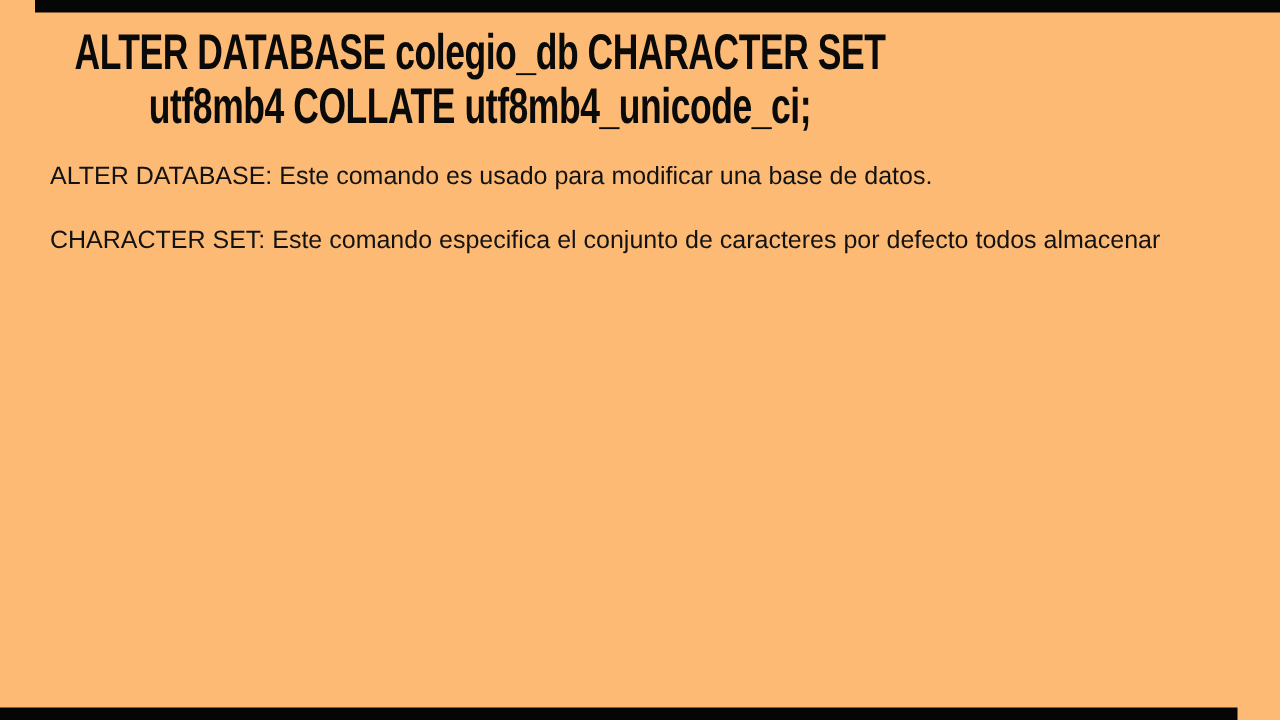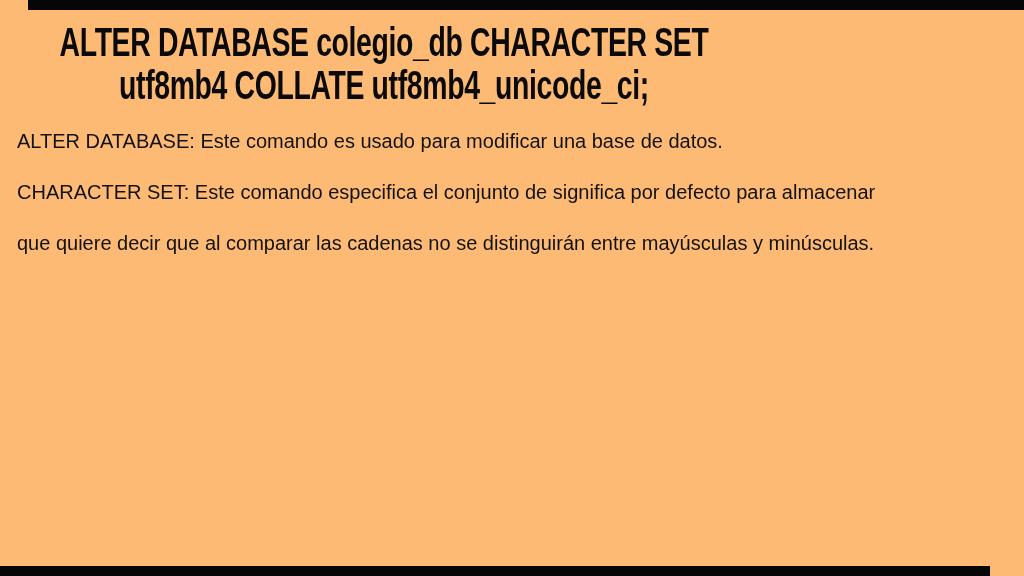--- a/index.html
+++ b/index.html
@@ -39,21 +39,21 @@
     font-weight: bold;
     font-size: 40px;
     line-height: 44px;
     letter-spacing: -0.5px;
     color: #0a0a0a;
   }
   .title-line-1 { top: 20px; }
   .title-line-2 { top: 63px; }
   .body-text {
     position: absolute;
-    left: 17px;
+    left: 40px;
     top: 127px;
     width: 970px;
     color: #121212;
     font-size: 20px;
     line-height: 28px;
   }
   .para {
     margin: 0 0 23px 0;
   }
   .tline {
@@ -67,21 +67,20 @@
   <div class="bar bar-top" style="background: rgb(6, 6, 6);"></div>
 
   <div class="title-line title-line-1" style="color: rgb(10, 10, 10);">ALTER DATABASE colegio_db CHARACTER SET</div>
   <div class="title-line title-line-2" style="color: rgb(10, 10, 10);">utf8mb4 COLLATE utf8mb4_unicode_ci;</div>
 
   <div class="body-text" style="color: rgb(18, 18, 18);">
       <div class="para">
         <div class="tline">ALTER DATABASE: Este comando es usado para modificar una base de datos.</div>
       </div>
       <div class="para">
-        <div class="tline">CHARACTER SET: Este comando especifica el conjunto de significa por defecto para almacenar</div>
+        <div class="tline">CHARACTER SET: Este comando especifica el conjunto de caracteres por defecto todos almacenar</div>
       </div>
       <div class="para">
-        <div class="tline">que quiere decir que al comparar las cadenas no se distinguirán entre mayúsculas y minúsculas.</div>
       </div>
     </div>
 
   <div class="bar bar-bottom" style="background: rgb(6, 6, 6);"></div>
 </div>
 
 </body></html>

